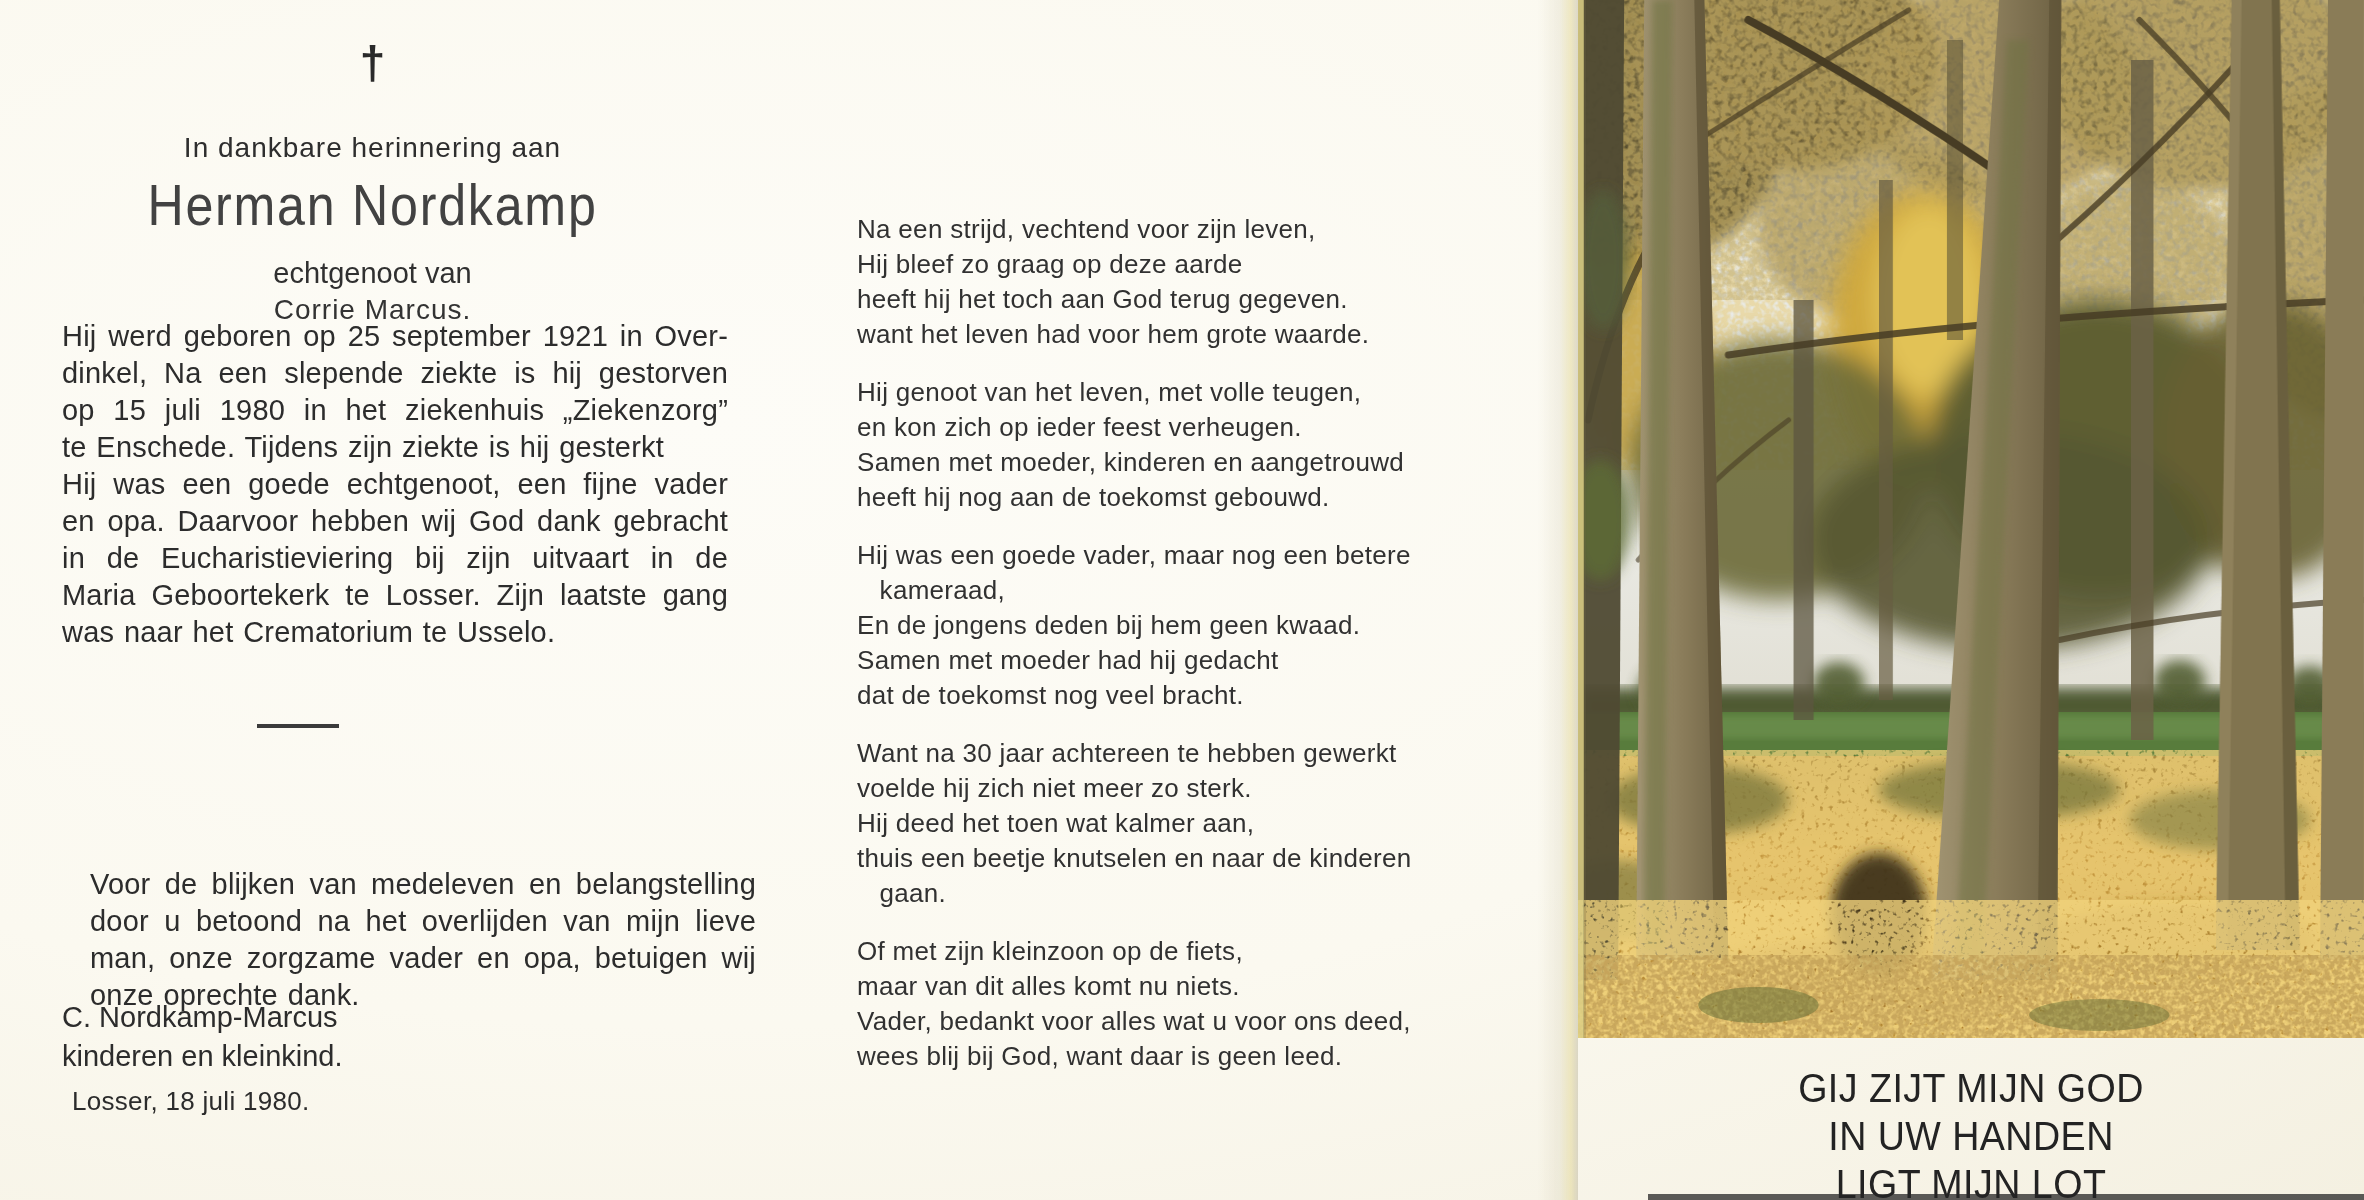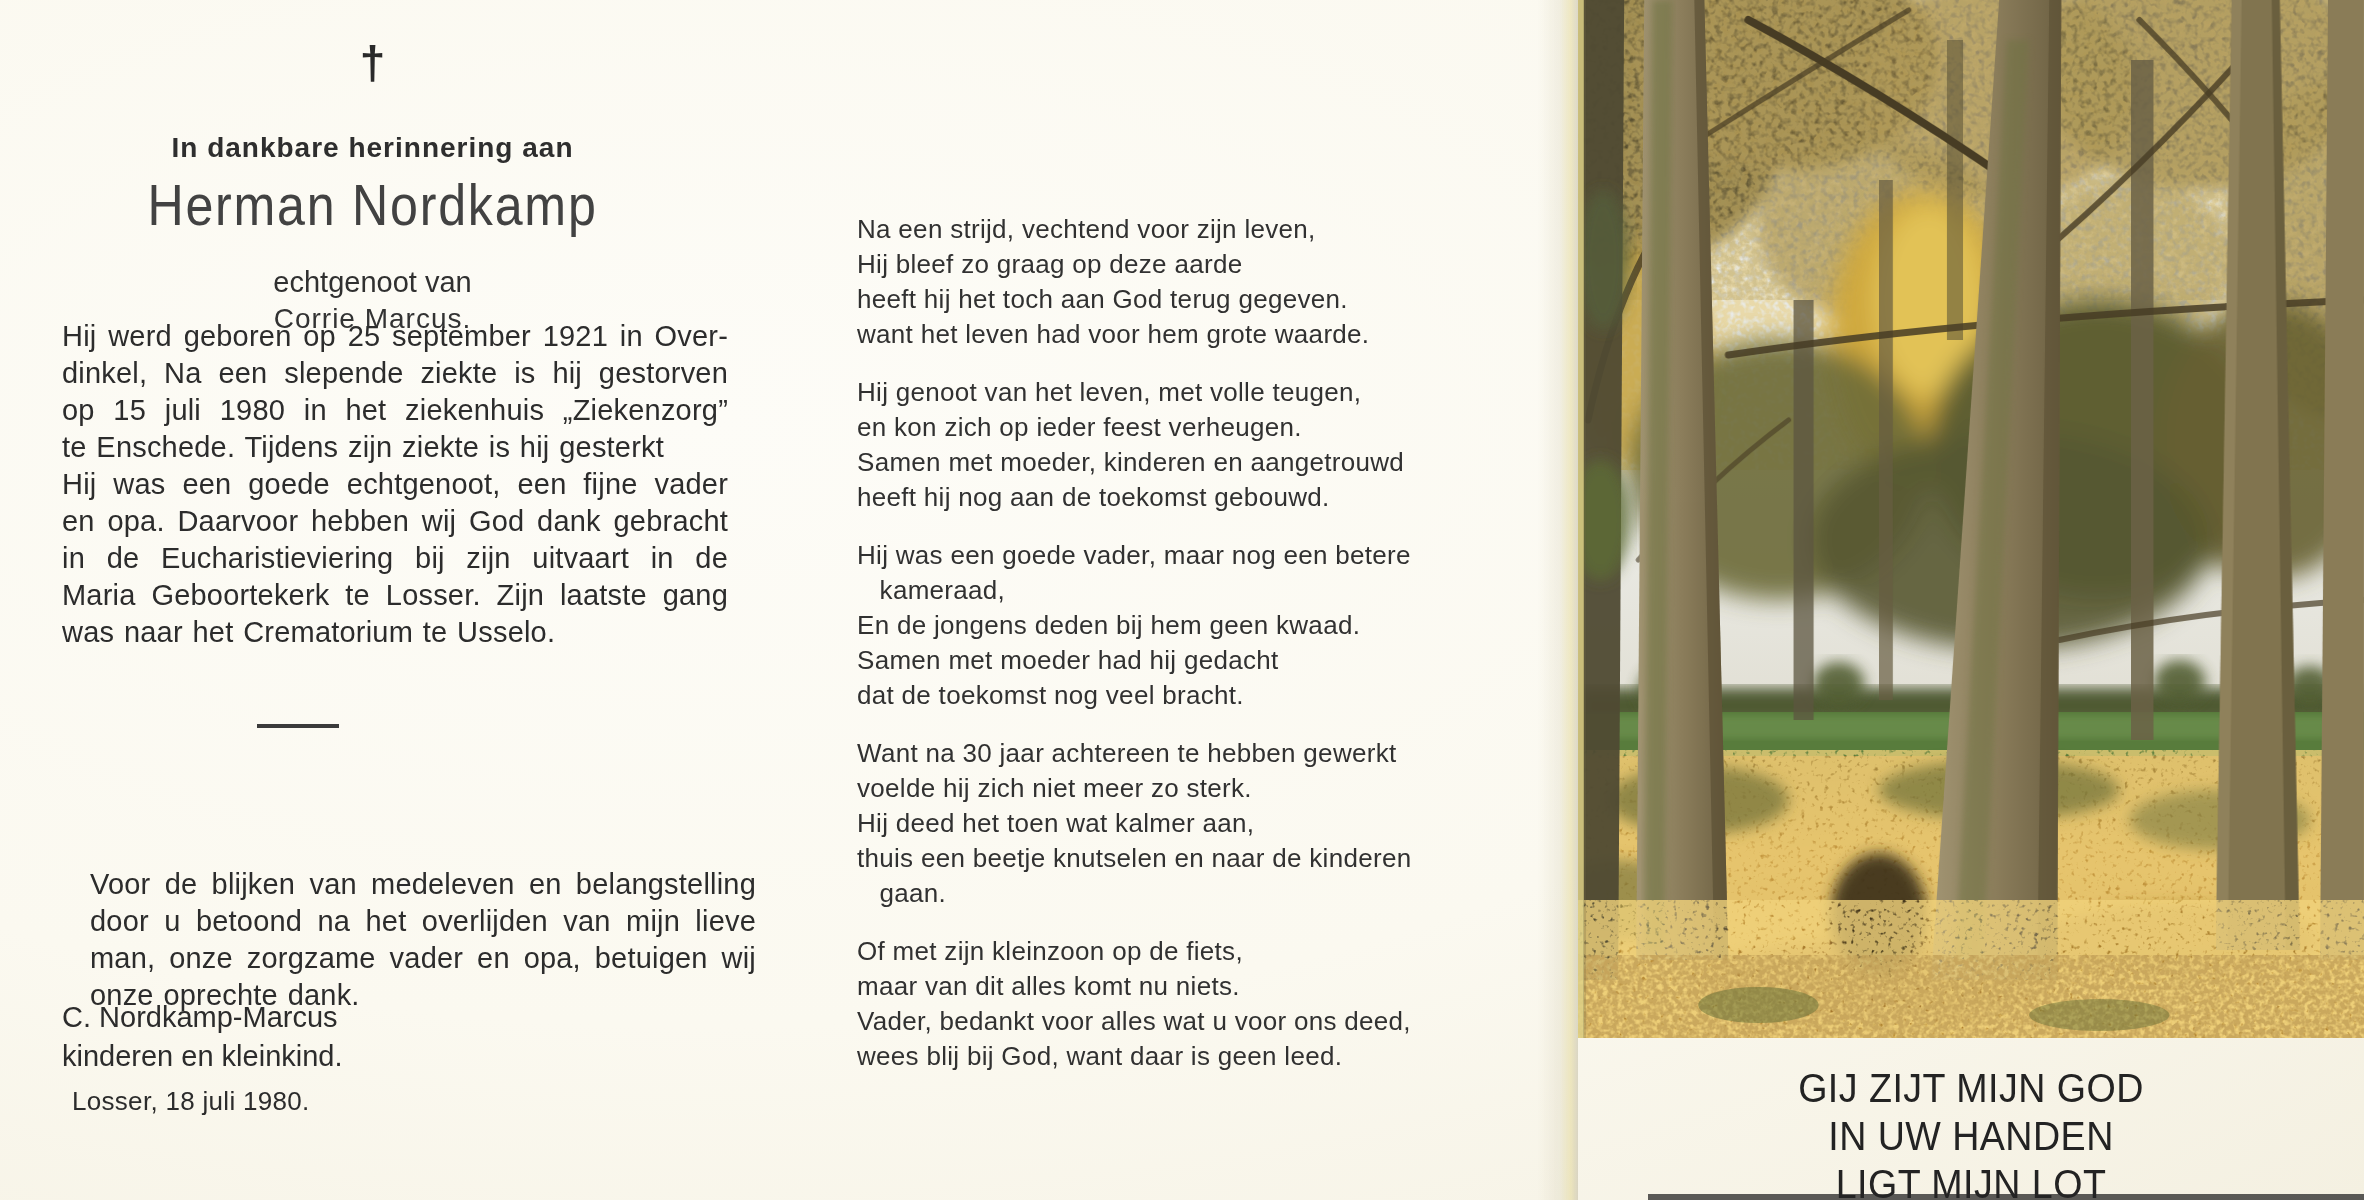--- a/index.html
+++ b/index.html
@@ -11,26 +11,26 @@
   .card{
     position:relative;width:2364px;height:1200px;overflow:hidden;
     background:radial-gradient(ellipse at 30% 35%, #fdfcf7 0%, #fbf9f0 55%, #f4f0e1 100%);
     color:#2d2d2d;
   }
   
   .header-block{
     position:absolute;left:40px;top:40px;width:665px;text-align:center;
   }
   .cross{font-size:46px;line-height:46px;color:#2a2a2a;font-weight:bold;}
-  .intro{margin-top:46px;font-size:28px;letter-spacing:1px;color:#2e2e2e;font-weight:bold;}
+  .intro{margin-top:46px;font-size:28px;letter-spacing:1px;color:#2e2e2e;}
   .name{
     margin:8px 0 0 0;font-size:57px;font-weight:400;letter-spacing:2px;color:#424242;
     transform:scaleX(.88);transform-origin:50% 50%;white-space:nowrap;
   }
-  .relation{margin-top:28px;font-size:29px;color:#303030;}
+  .relation{margin-top:19px;font-size:29px;color:#303030;}
   .spouse{margin-top:4px;font-size:28px;color:#333;letter-spacing:1px;}
   .bio{
     position:absolute;left:62px;top:318px;width:666px;
     font-size:29px;line-height:37px;letter-spacing:.2px;word-spacing:1.5px;color:#2c2c2c;
   }
   .bio-line{text-align:justify;text-align-last:justify;}
   .bio-para .bio-line:last-child,.thanks .bio-line:last-child{text-align-last:left;}
   .divider{
     position:absolute;left:257px;top:724px;width:82px;height:4px;
     background:#3b3b3b;border:none;margin:0;

